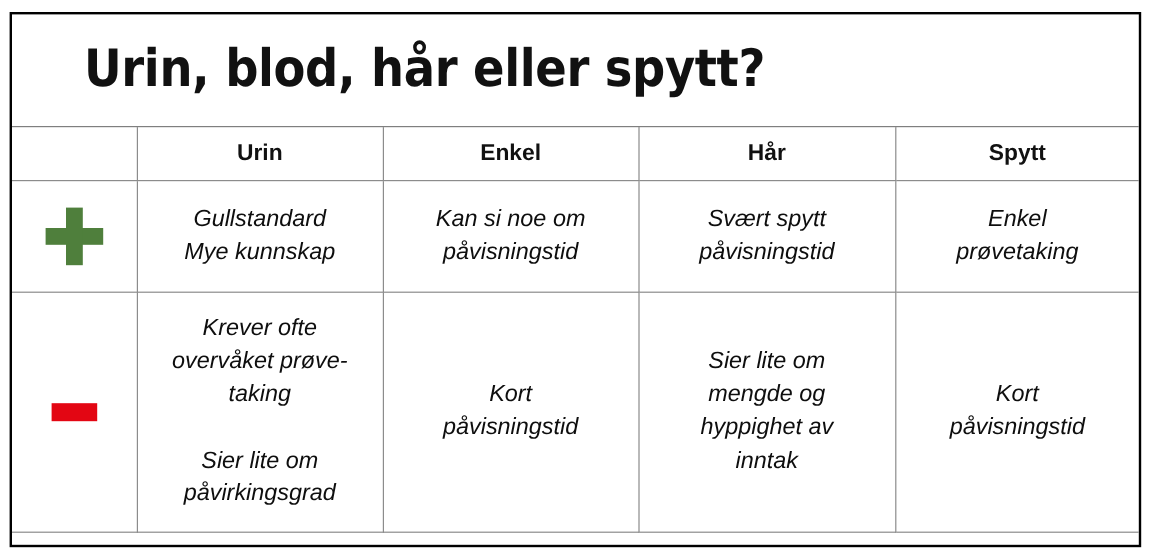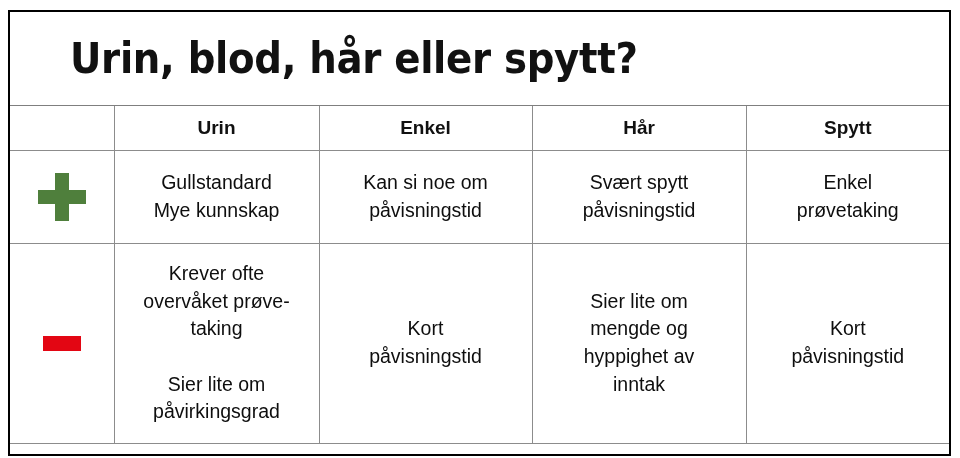--- a/index.html
+++ b/index.html
@@ -79,20 +79,21 @@
 
   
   tr.body-row td {
     border: 1px solid #8c8c8c;
     text-align: center;
     vertical-align: middle;
     font-size: 19.5px;
     line-height: 1.42;
     color: #0e0e0e;
     padding: 4px 17px;
+    font-style: italic;
   }
   tr.body-row td.sign-cell { border-left: none; }
   tr.body-row td.last-col  { border-right: none; }
 
   tr.row-plus  td { height: 93px; }
   tr.row-minus td { height: 200px; }
 
   tr.body-row td.cell-text { white-space: pre-line; }
 
   

